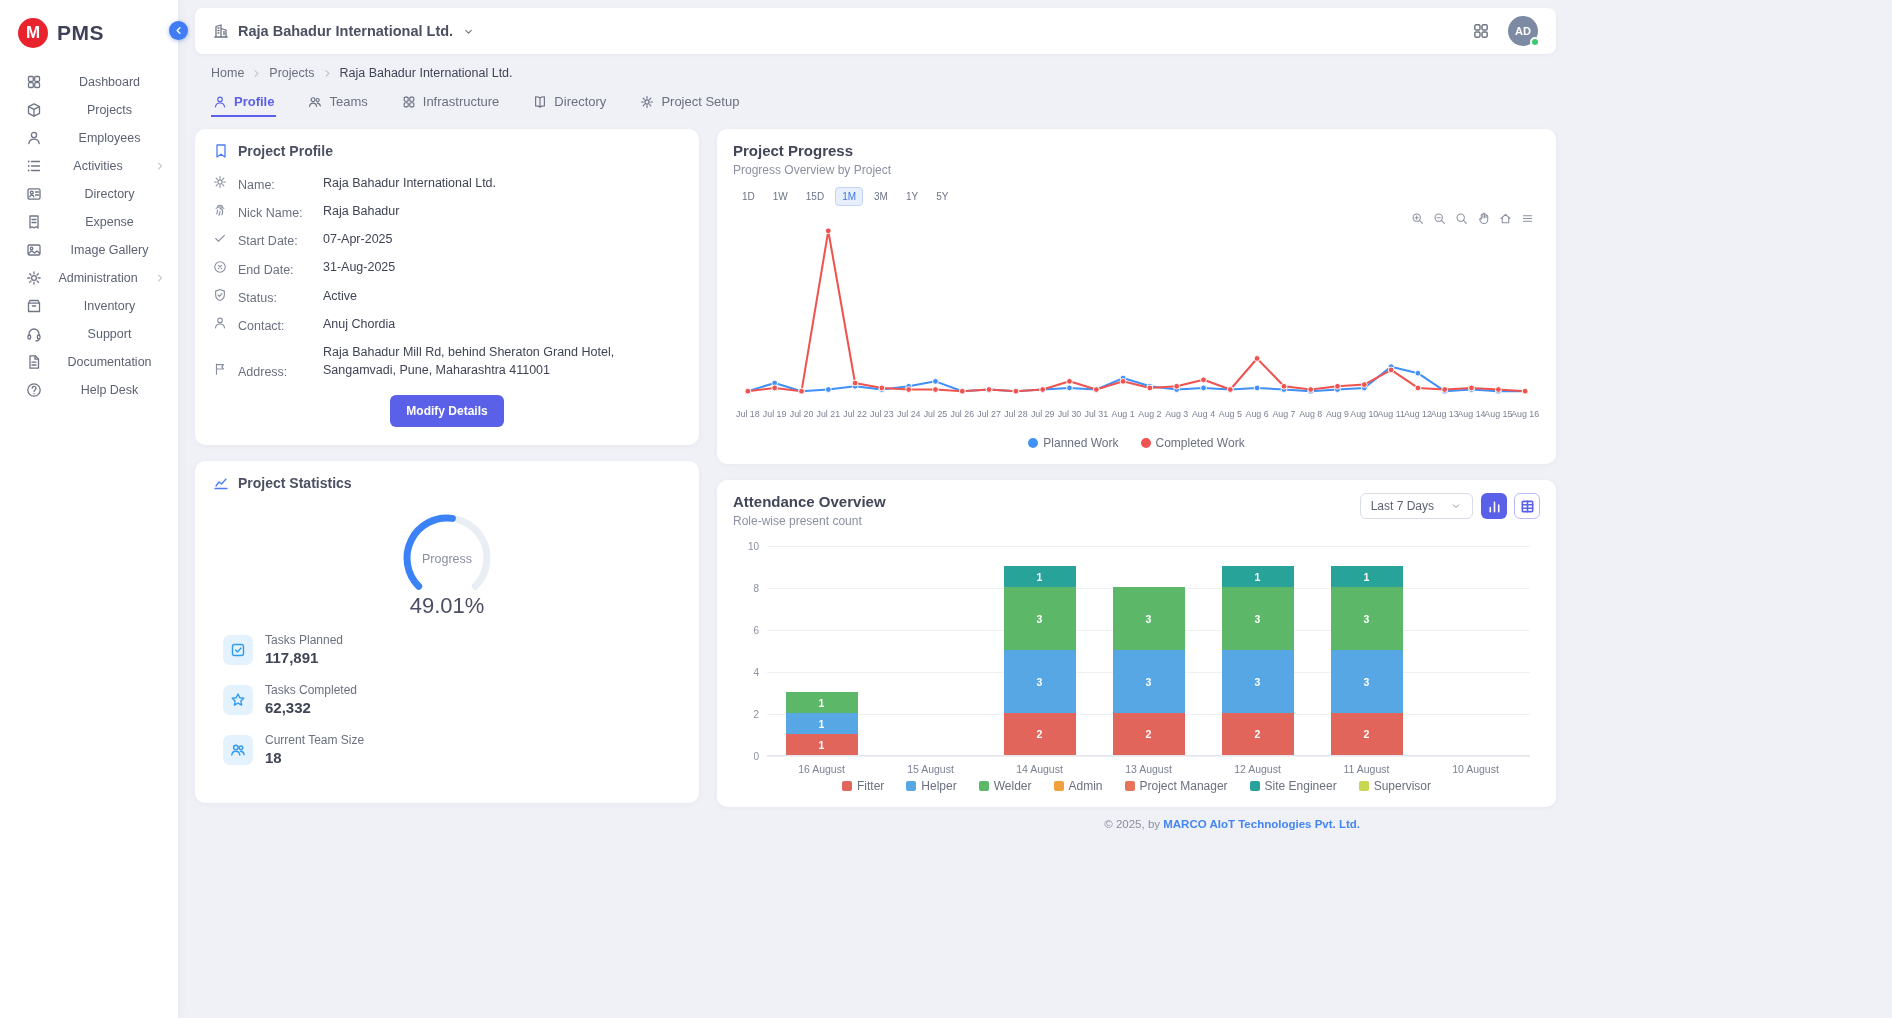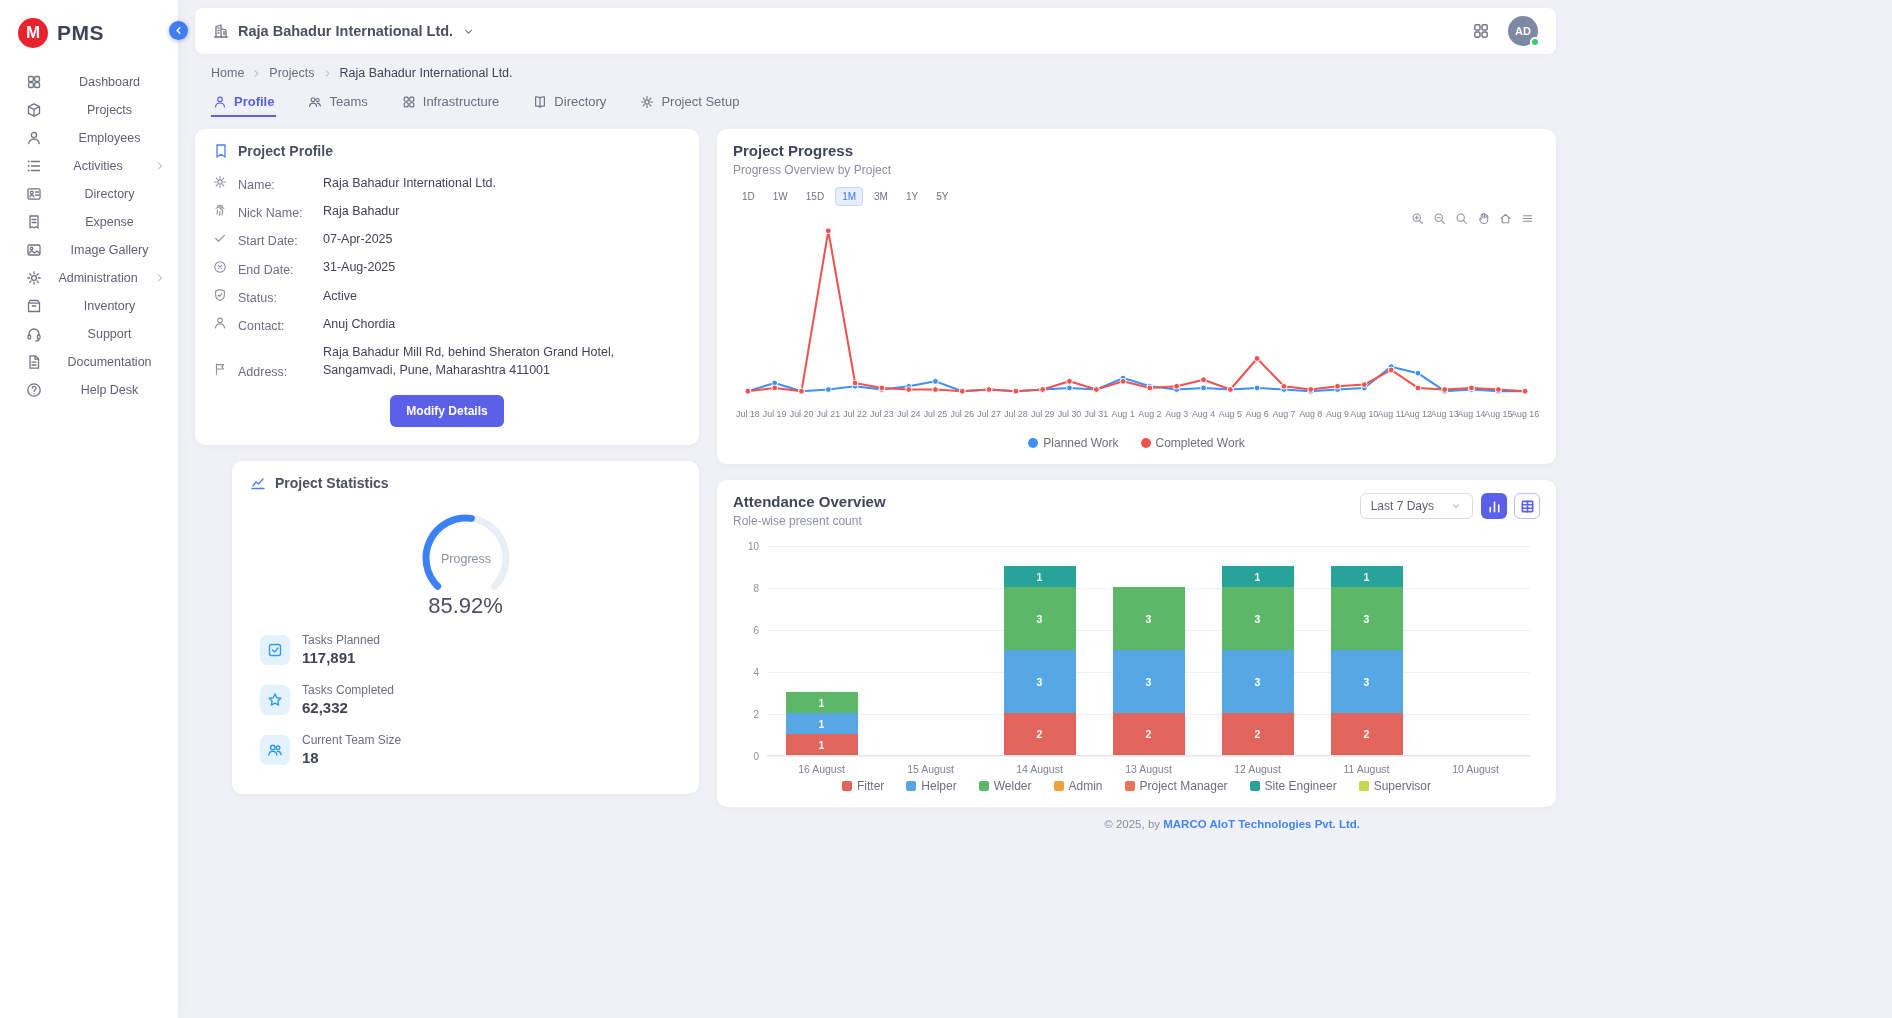--- a/index.html
+++ b/index.html
@@ -59,21 +59,21 @@
   .card-title { display:flex; align-items:center; gap:9px; font-size:14px; font-weight:bold; color:#4b5063; margin-bottom:15px; }
   .title-ic { color:#4c7cf3; }
   .field-row { display:flex; gap:11px; font-size:12.5px; margin-bottom:10px; align-items:flex-end; }
   .field-icon { color:#8a90a0; margin-top:1px; }
   .field-icon svg { width:14px; height:14px; }
   .field-label { color:#6a7080; width:74px; flex-shrink:0; padding-top:1px; }
   .field-value { color:#3f4456; flex:1; line-height:1.45; }
   .modify-btn { display:block; margin:16px auto 0; background:#5a61e8; color:#fff; font-size:12px; font-weight:bold; border:none; border-radius:6px; padding:9px 16px; cursor:pointer; font-family:inherit; }
 
   
-  .stats-card { padding:14px 18px 11px;margin-left:37px; }
+  .stats-card { padding:14px 18px 20px; }
   .gauge-wrap { text-align:center; margin:8px 0 14px; }
   .gauge-pct { font-size:22px; color:#4a4f63; margin-top:-12px; }
   .stat-row { display:flex; align-items:center; gap:12px; margin:0 0 17px 10px; }
   .stat-ic { width:30px; height:30px; border-radius:7px; background:#e4f2fd; color:#2f9bf2; display:flex; align-items:center; justify-content:center; flex-shrink:0; }
   .stat-ic svg { width:16px; height:16px; display:block; fill:none; stroke:currentColor; stroke-width:1.4; stroke-linecap:round; stroke-linejoin:round; }
   .stat-label { font-size:12px; color:#6a7080; }
   .stat-value { font-size:15px; font-weight:bold; color:#3f4456; margin-top:2px; }
 
   
   .chart-card { padding:13px 16px 10px; }
@@ -463,21 +463,21 @@
             <span>Project Statistics</span>
           </div>
           <div class="gauge-wrap">
             <svg width="110" height="96" viewBox="0 0 110 96">
               <g id="gauge-arcs">
                   <path d="M 60.4 12.4 A 40 40 0 0 1 83.3 80.3" stroke="#e9edf4" stroke-width="7" fill="none" stroke-linecap="round"></path>
                   <path d="M 26.7 80.3 A 40 40 0 0 1 60.4 12.4" stroke="#3b82f6" stroke-width="7" fill="none" stroke-linecap="round"></path>
                 </g>
               <text x="55" y="57" text-anchor="middle" font-size="12.5" fill="#8a90a0">Progress</text>
             </svg>
-            <div class="gauge-pct">85.92%</div>
+            <div class="gauge-pct">49.01%</div>
           </div>
           <div>
               <div class="stat-row">
                 <span class="stat-ic">
                   <svg viewBox="0 0 16 16">
                     <rect x="2.5" y="2.5" width="11" height="11" rx="2"></rect>
                     <path d="M5.5 8l2 2 3.5-4"></path>
                   </svg>
                 </span>
                 <span>

